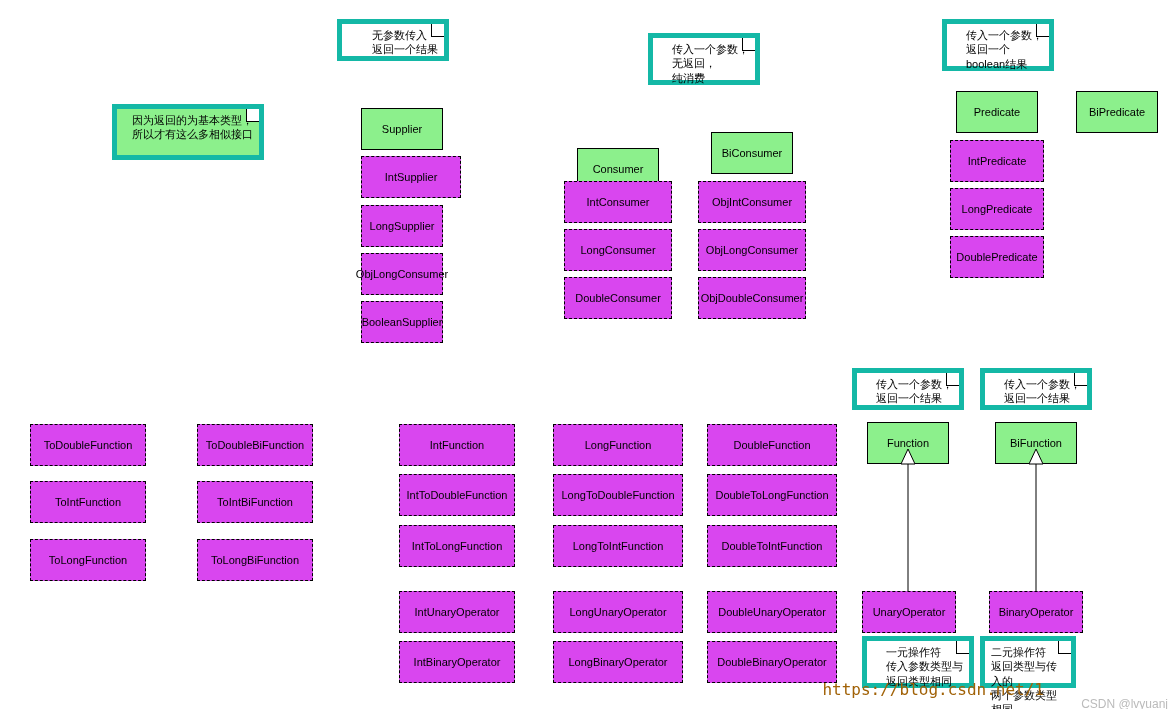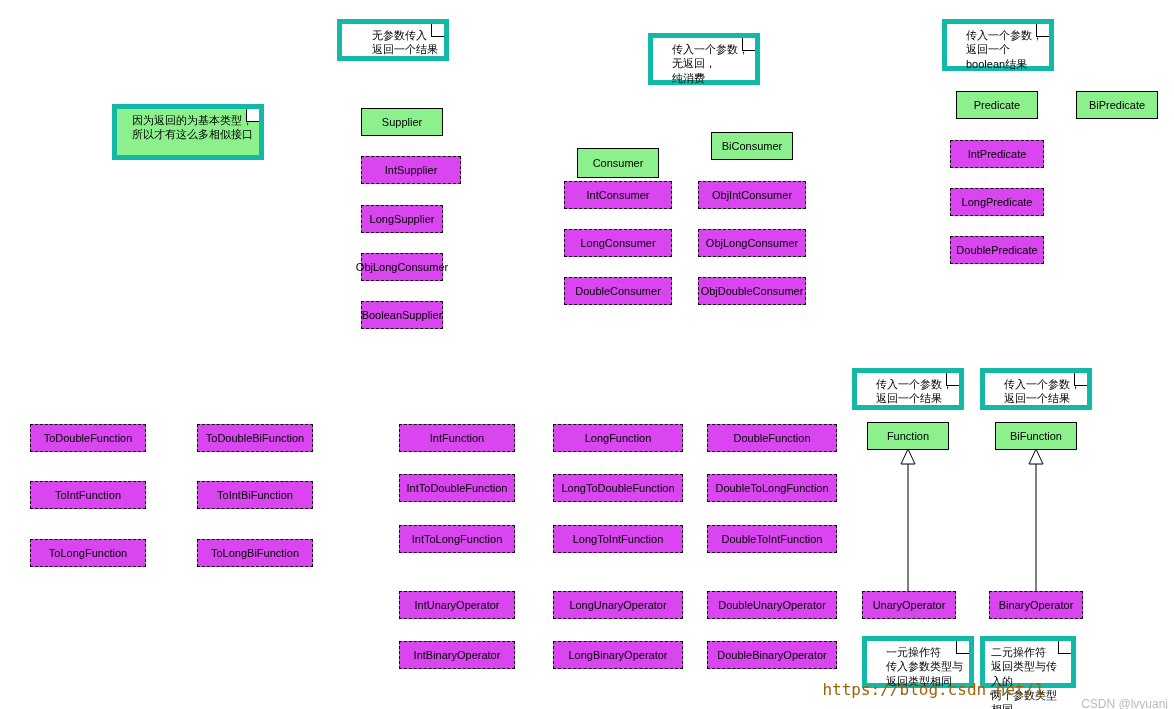--- a/index.html
+++ b/index.html
@@ -1,16 +1,16 @@
 <!DOCTYPE html>
 <html><head>
 <meta charset="utf-8">
 <style>
   html,body{margin:0;padding:0;width:1174px;height:709px;background:#fff;font-family:Arial,"Microsoft YaHei",sans-serif;font-size:11px;color:#000;position:relative}
-  .box,.dbox,.note,.gnote{position:absolute;box-sizing:border-box;display:flex;align-items:center;justify-content:center;text-align:center;line-height:1.3;padding:13px}
+  .box,.dbox,.note,.gnote{position:absolute;box-sizing:border-box;display:flex;align-items:center;justify-content:center;text-align:center;line-height:1.3;padding:20px}
   .box{border:1px solid #000;background:#8cf08c}
   .dbox{border:1px dashed #000;background:#d946ef}
   .note,.gnote{border:5px solid #14b8a6;align-items:flex-start;justify-content:flex-end;text-align:left;padding:4px 6px}
   .note{background:#fff}
   .gnote{background:#8cf08c}
   .note::after,.gnote::after{content:"";position:absolute;top:0;right:0;width:12px;height:12px;background:#fff;border-left:1px solid #000;border-bottom:1px solid #000}
   .gnote::after{background:#fff}
   svg.lines{position:absolute;left:0;top:0;width:1174px;height:709px;pointer-events:none}
   .wm{position:absolute;right:6px;bottom:-2px;font-size:12px;color:#bbb;font-family:Arial}
   .wm2{position:absolute;right:130px;bottom:10px;font-size:16px;color:#a16207;font-family:monospace}

